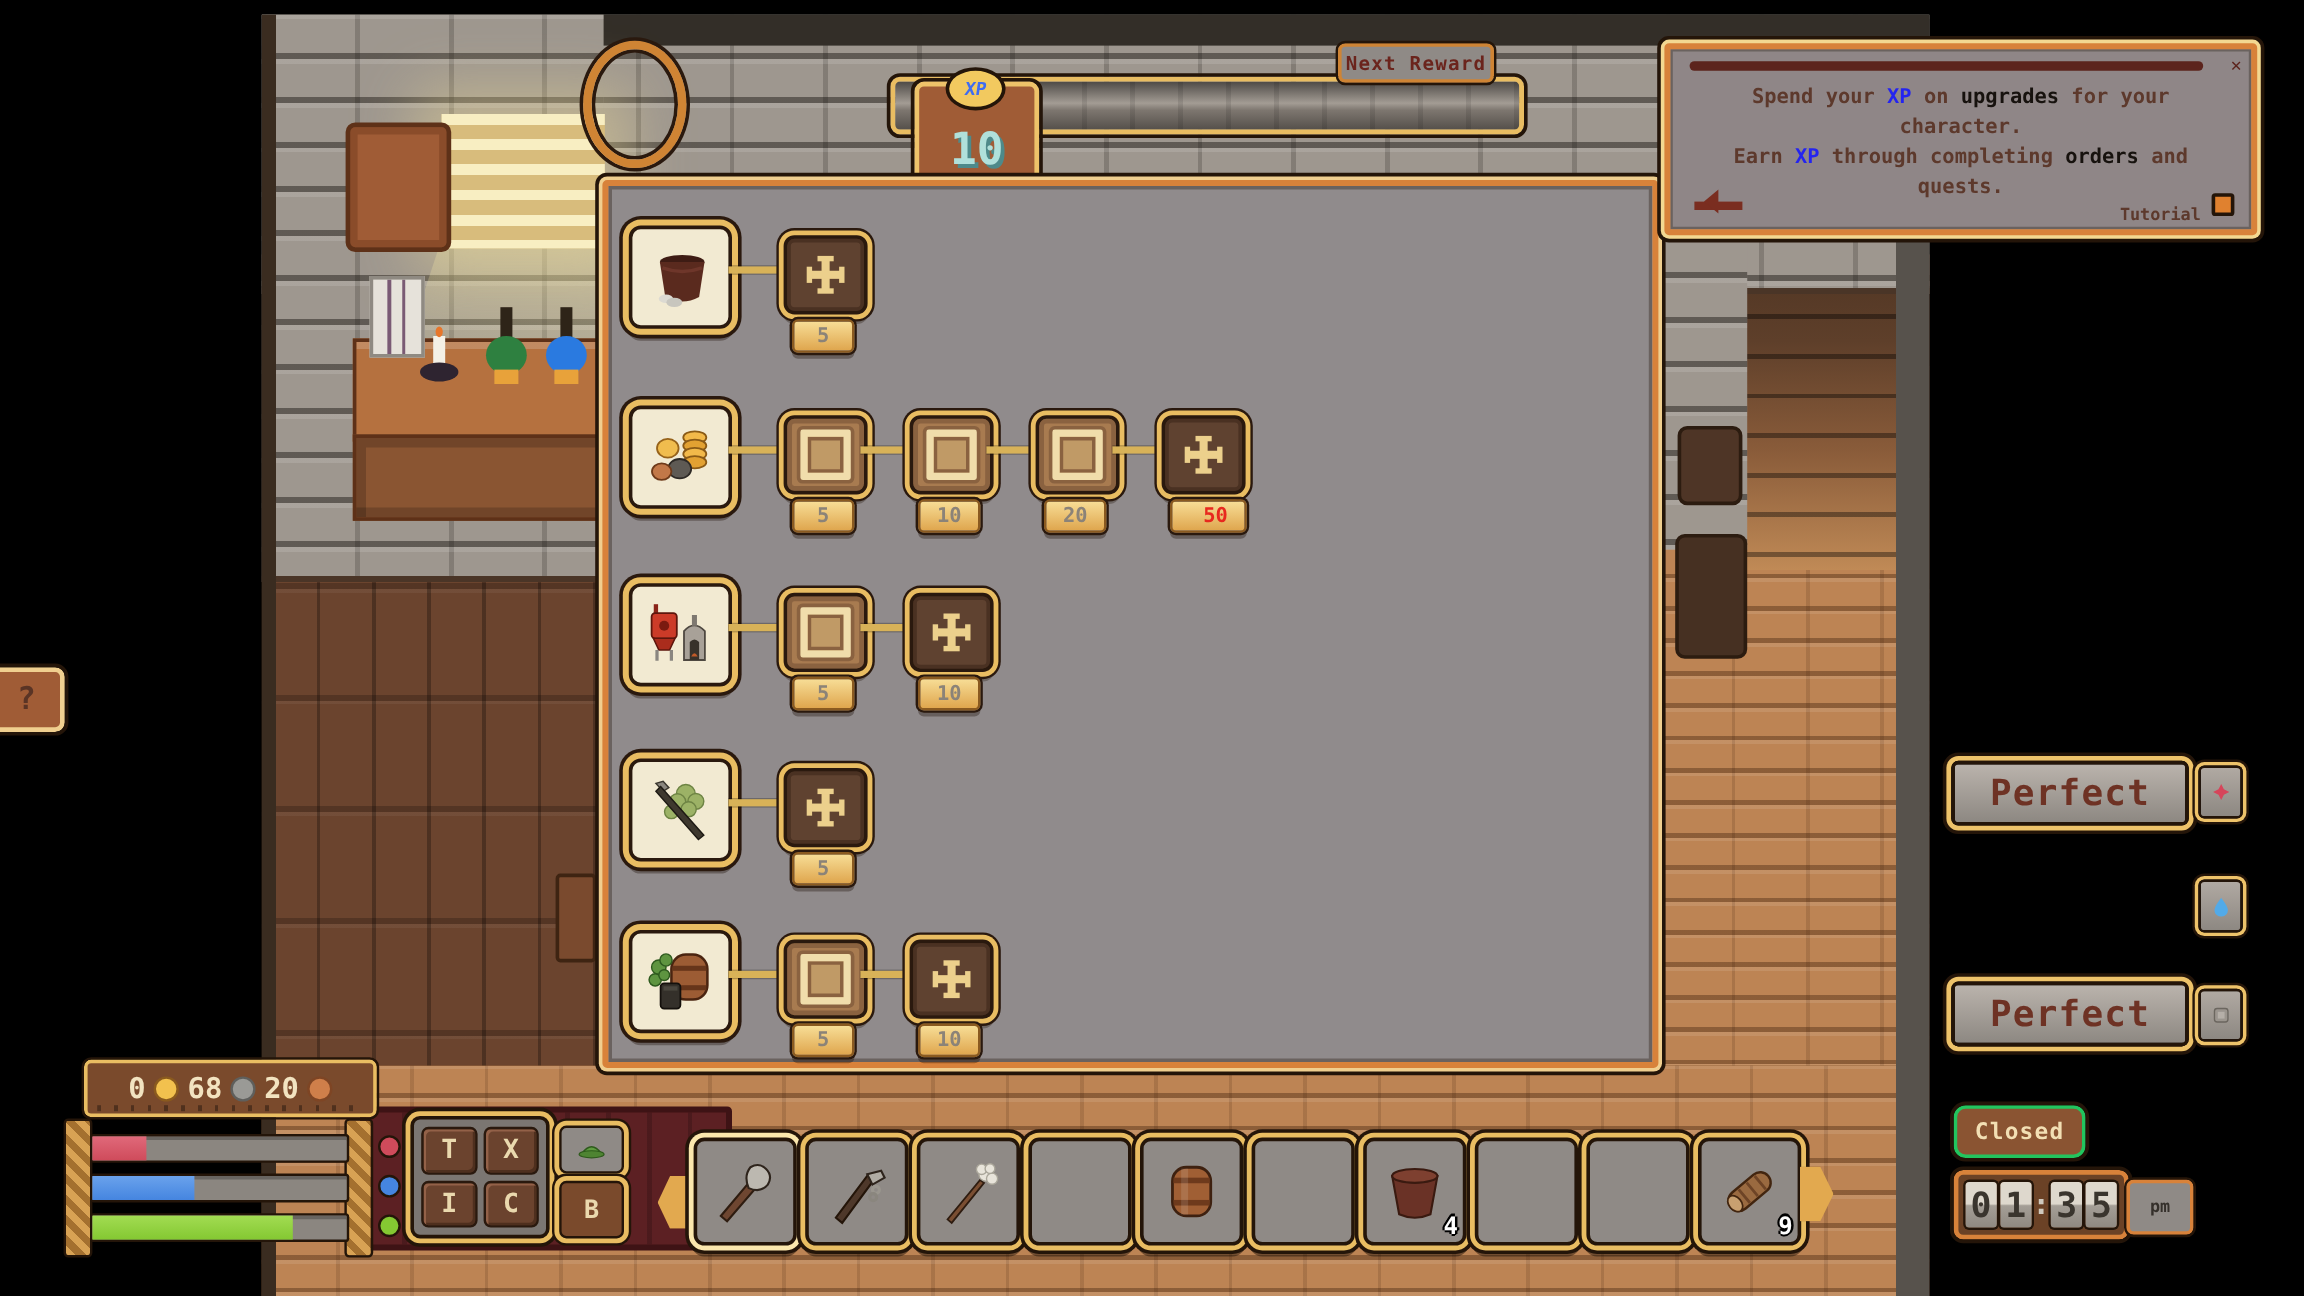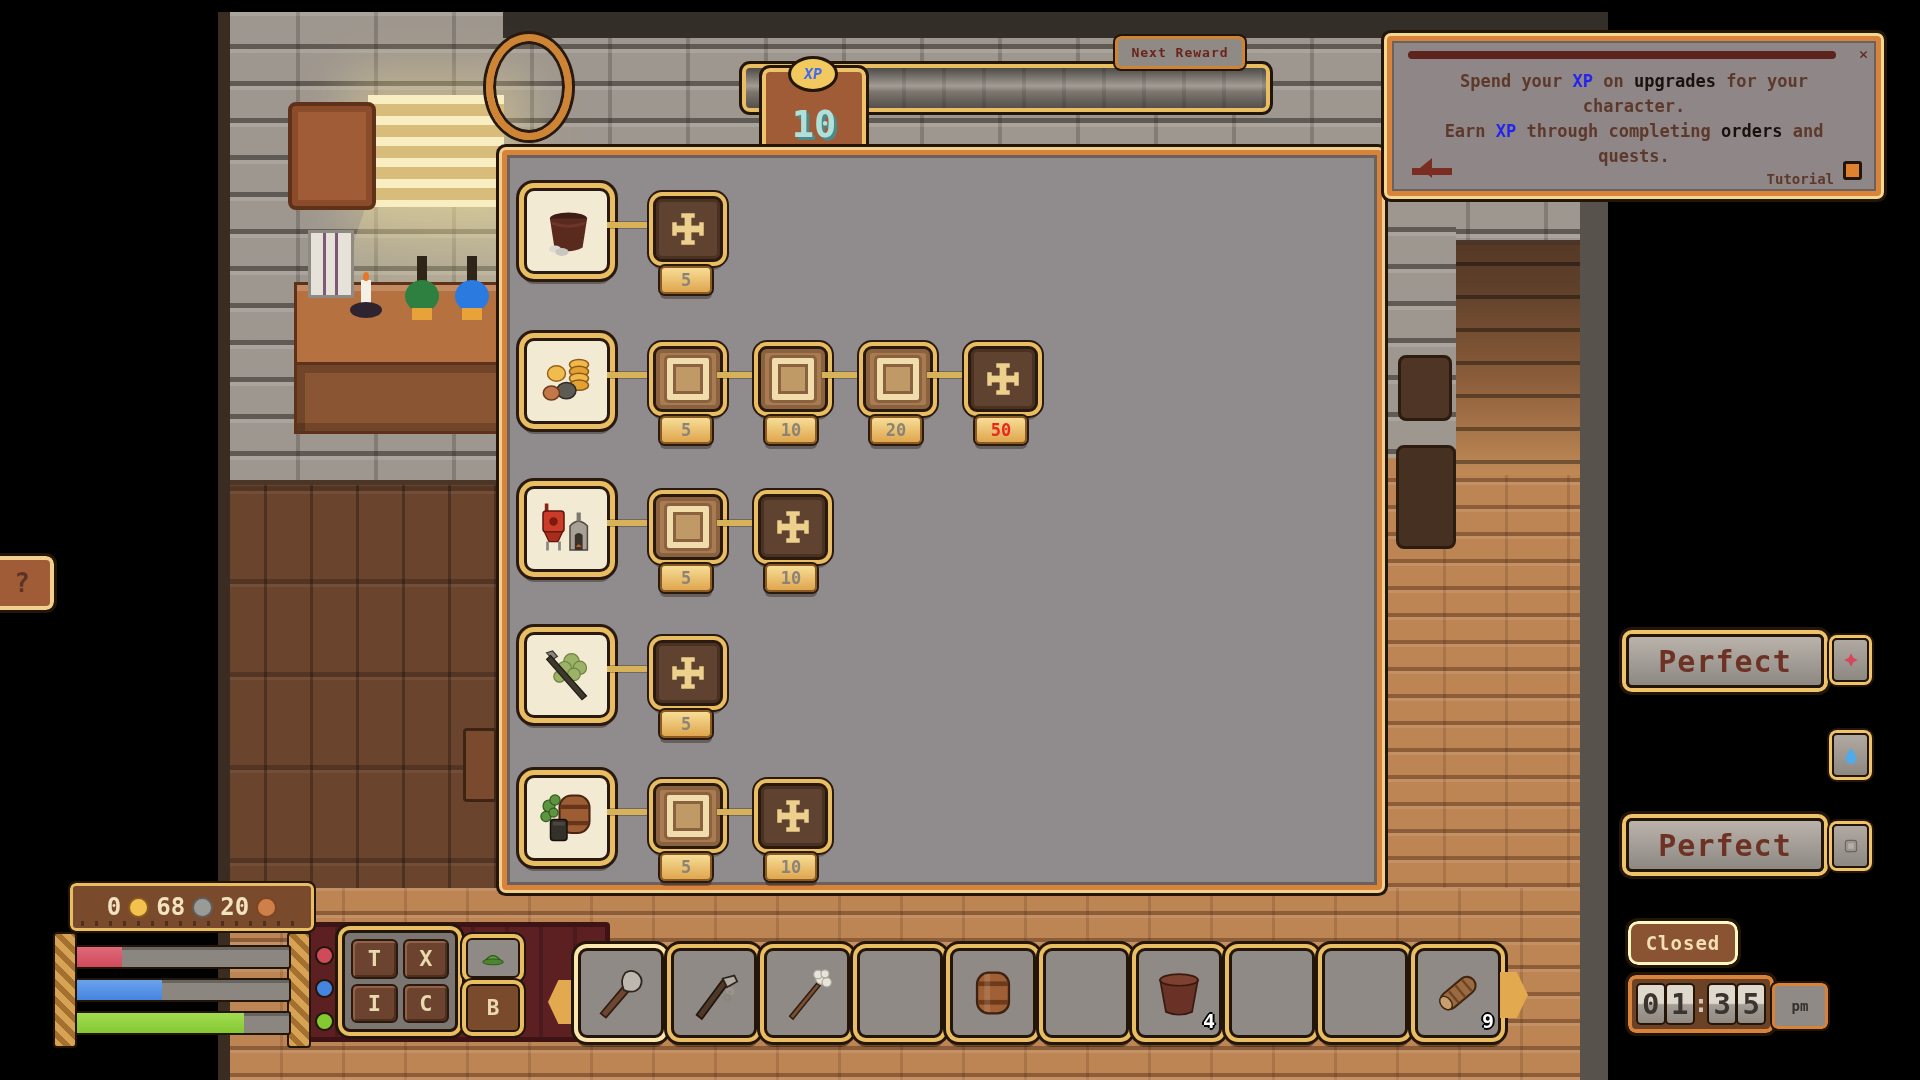--- a/index.html
+++ b/index.html
@@ -159,21 +159,21 @@
 
   <div class="abs" style="left:486px;top:34px;width:72px;height:92px;border:7px solid #cf8434;border-radius:50%;
               box-shadow:0 0 0 3px #2a190e, inset 0 0 0 3px #2a190e;"></div>
 
   <div class="abs" style="left:742px;top:64px;width:520px;height:40px;border:4px solid #e9bd62;outline:3px solid #241509;border-radius:8px;
               background:linear-gradient(180deg,#4e4a46,#a39c94 45%,#7d766f 60%,#55504b);
               background-image:repeating-linear-gradient(90deg,transparent 0 36px,rgba(0,0,0,.10) 36px 40px),linear-gradient(180deg,#4e4a46,#a39c94 45%,#7d766f 60%,#55504b);"></div>
 
   <div class="abs" style="left:1115px;top:36px;width:124px;height:27px;background:#8f8a86;border:3px solid #cf8434;outline:2px solid #241509;border-radius:6px;
               display:flex;align-items:center;justify-content:center;">
-    <span style="font-size:13px;color:#6b241c;letter-spacing:1px;">Next Reward</span>
+    <span style="font-size:16px;color:#6b241c;letter-spacing:1px;">Next Reward</span>
   </div>
 
 
   <div class="abs" style="left:762px;top:68px;width:96px;height:82px;background:#a05c36;border:4px solid #eec36a;outline:3px solid #241509;border-radius:8px;">
     <div class="abs" style="left:22px;top:-16px;width:44px;height:30px;background:#f2c95f;border:3px solid #241509;border-radius:50%;
                 display:flex;align-items:center;justify-content:center;">
       <span style="font-size:15px;color:#3f6cf2;transform:skew(-8deg);">XP</span>
     </div>
     <div style="width:100%;height:100%;display:flex;align-items:flex-end;justify-content:center;">
       <span style="font-size:37px;color:#b0e0da;text-shadow:3px 3px 0 #4e8a8a;line-height:58px;">10</span>
@@ -248,21 +248,21 @@
           <g fill="#ecd08c">
         <rect x="6.5" y="2" width="3" height="12"></rect>
             <rect x="2" y="6.5" width="12" height="3"></rect>
         <rect x="5" y="1" width="6" height="2"></rect>
             <rect x="5" y="13" width="6" height="2"></rect>
         <rect x="1" y="5" width="2" height="6"></rect>
             <rect x="13" y="5" width="2" height="6"></rect>
           </g>
         </svg>
     </div>
-    <div class="abs cost alert" style="left:468px;top:261px;width:48px;height:24px;">
+    <div class="abs cost alert" style="left:468px;top:261px;width:48px;height:24px;padding-left:12px;">
       <span>50</span>
       </div>
 
     <div class="abs tile" style="left:17px;top:331px;width:80px;height:80px;">
       <svg width="60" height="60" viewBox="0 0 20 20">
         <rect x="2.6" y="1.5" width="1.2" height="4" fill="#8a2418"></rect>
         <rect x="2" y="4" width="7" height="7" rx="1" fill="#cc3b28" stroke="#5e160c" stroke-width=".5"></rect>
         <path d="M2.5 11 L8.5 11 L7 14.2 L4 14.2 Z" fill="#aa2c1c" stroke="#5e160c" stroke-width=".4"></path>
         <path d="M3.5 14.2 v3 M7.5 14.2 v3" stroke="#8a8680" stroke-width=".9"></path>
         <circle cx="5.5" cy="7.5" r="1.4" fill="#7a1a10"></circle>
@@ -398,21 +398,21 @@
   <div class="abs plaque" style="left:1626px;top:818px;width:192px;height:48px;font-size:30px;">
     <span>Perfect</span>
   </div>
   <div class="abs miniicon" style="left:1832px;top:824px;width:33px;height:40px;">
     <svg width="18" height="18" viewBox="0 0 16 16">
       <rect x="3" y="3" width="10" height="10" rx="2" fill="#9b958e" stroke="#6b665f"></rect>
       <rect x="5.5" y="5.5" width="5" height="5" fill="#b5afa8"></rect>
       </svg>
   </div>
 
-  <div class="abs" style="left:1628px;top:921px;width:104px;height:38px;background:#8a5432;border:3px solid #fef9c3;outline:3px solid #241509;border-radius:10px;
+  <div class="abs" style="left:1628px;top:921px;width:104px;height:38px;background:#8a5432;border:3px solid #22c55e;outline:3px solid #241509;border-radius:10px;
               display:flex;align-items:center;justify-content:center;">
     <span style="font-size:19px;color:#f2dfb4;letter-spacing:1px;">Closed</span>
   </div>
 
   <div class="abs" style="left:1628px;top:975px;width:138px;height:50px;background:#6b4226;border:4px solid #d8823a;outline:3px solid #241509;border-radius:8px;
               display:flex;align-items:center;justify-content:center;gap:3px;">
     <div class="digit">0</div>
     <div class="digit">1</div>
     <span style="color:#cfc9bd;font-size:24px;margin:0 -2px;">:</span>
     <div class="digit">3</div>

